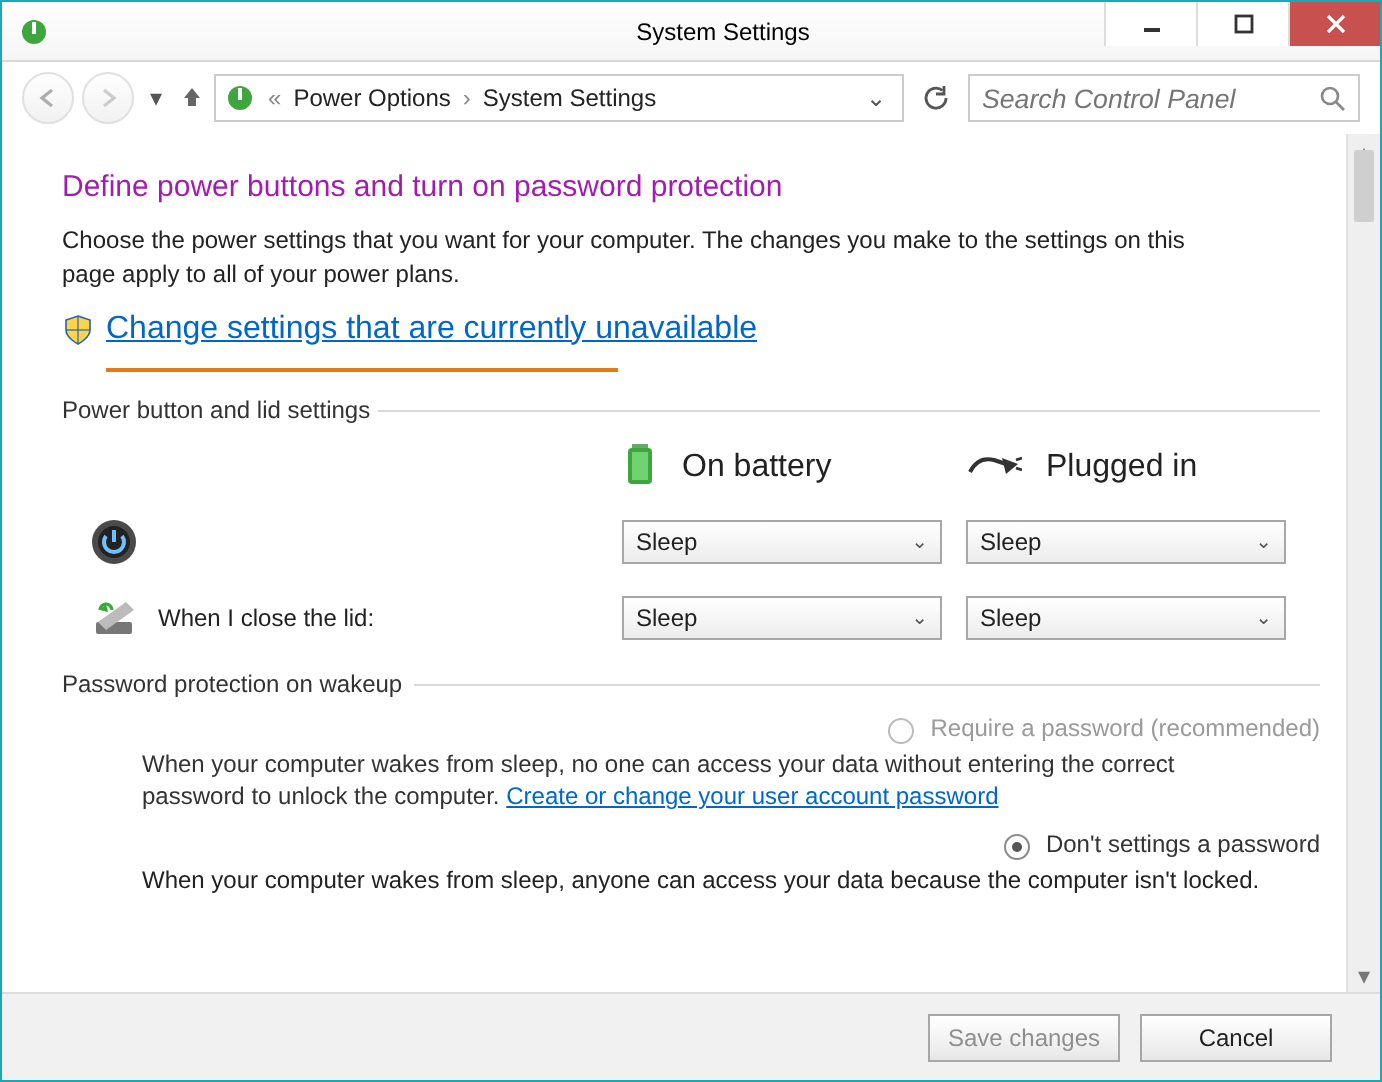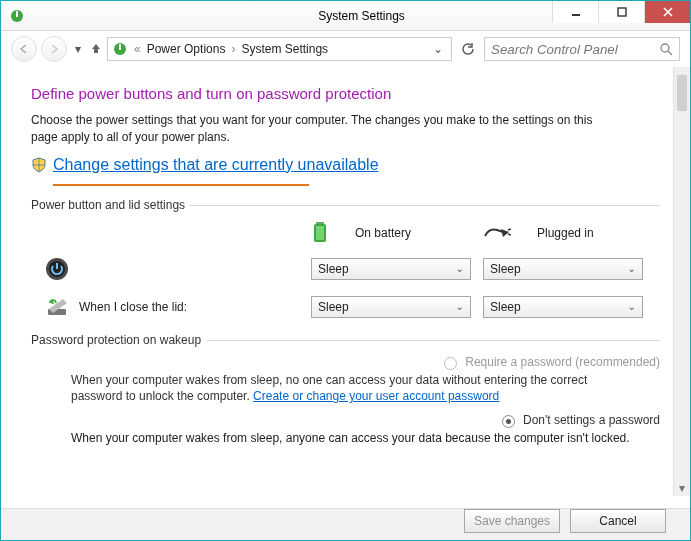--- a/index.html
+++ b/index.html
@@ -39,39 +39,39 @@
   .changelink a { color:#0066cc; text-decoration: underline; font-size:16px; }
   .underline-anno { height:2px; background:#e17a1a; width:256px; margin-top:-2px; margin-left:22px; margin-bottom:12px;}
 
   .section-head { font-size:12px; color:#333; margin: 6px 0 4px 0; position:relative;}
   .section-head::after { content:""; position:absolute; left: var(--line-start,200px); right:0; top:50%; border-top:1px solid #d8d8d8;}
   .section-head.s1::after{ left: 158px; }
   .section-head.s2::after{ left: 176px; }
 
   .col-heads { display:flex; margin: 8px 0 10px 0; }
   .col-heads .spacer2 { width:280px; }
-  .col-heads .col { width:172px; display:flex; align-items:center; gap:26px; font-size:12px;}
+  .col-heads .col { width:172px; display:flex; align-items:center; gap:12px; font-size:16px;}
   .row { display:flex; align-items:center; margin-bottom: 14px; }
   .row .lbl { width:280px; display:flex; align-items:center; gap:10px; padding-left:14px;}
   .row .lbl .ricon { width:24px; height:24px; }
   .select { width:160px; height:22px; border:1px solid #a7a7a7; background:linear-gradient(#fff,#ececec); display:flex; align-items:center; justify-content:space-between; padding:0 6px; font-size:12px;}
   .select .chev { color:#555; font-size:10px;}
   .row .gap { width:12px; }
 
   .radio-row { display:flex; align-items:flex-start; gap:8px; margin: 8px 0 2px 18px; justify-content: flex-end; }
   .radio { width:13px; height:13px; border:1px solid #8a8a8a; border-radius:50%; margin-top:2px; position:relative; flex:0 0 13px;}
   .radio.sel::after{ content:""; position:absolute; left:3px; top:3px; width:5px; height:5px; background:#555; border-radius:50%;}
   .radio.dis { border-color:#bbb; }
   .radio-row .lab { color:#333; }
   .radio-row.dis .lab { color:#9a9a9a; }
   .desc { margin: 2px 0 8px 40px; font-size:12px; line-height:1.4; max-width: 560px;}
   .desc.dis { color:#333; }
   .desc a { color:#0066cc; text-decoration: underline; }
 
-  .footer { position:absolute; left:0; right:0; bottom:0; height:32px; background:#f1f1f1; border-top:1px solid #dcdcdc; display:flex; align-items:flex-start; justify-content:flex-end; gap:10px; padding-right:24px;margin-top:20px;}
+  .footer { position:absolute; left:0; right:0; bottom:0; height:44px; background:#f1f1f1; border-top:1px solid #dcdcdc; display:flex; align-items:center; justify-content:flex-end; gap:10px; padding-right:24px;margin-top:20px;}
   .btn { min-width:96px; height:24px; border:1px solid #a7a7a7; background:linear-gradient(#fff,#e7e7e7); display:flex; align-items:center; justify-content:center; font-size:12px;}
   .btn.disabled { color:#8f8f8f; }
 
   .shield { width:16px; height:16px; }
 </style>
 </head>
 <body>
 
 <div class="titlebar">
   <span class="app-icon">

